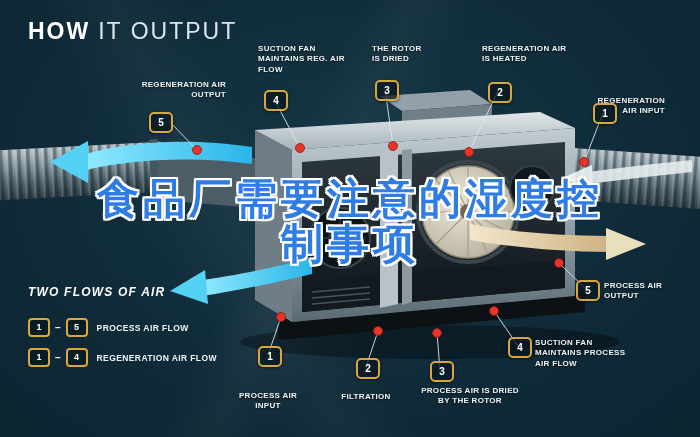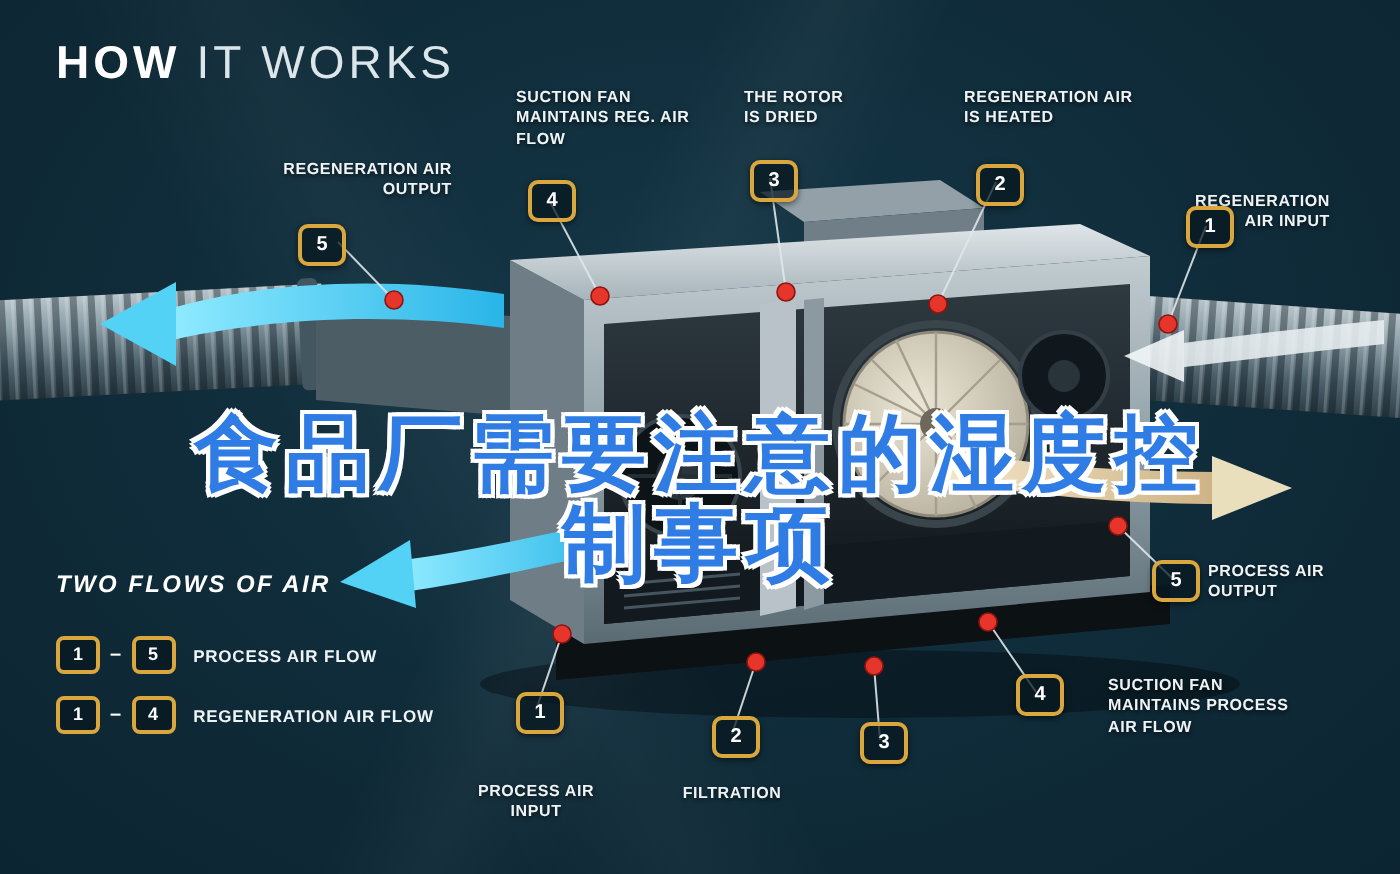--- a/index.html
+++ b/index.html
@@ -37,21 +37,20 @@
   }
   .legend-row .dash{color:#fff;font-size:10px;font-weight:700;margin:0 5px;}
   .legend-row .lbl{color:#eef4f6;font-size:8.5px;font-weight:700;letter-spacing:.4px;margin-left:9px;}
   .cn-overlay{
     position:absolute;left:0;top:176px;width:700px;z-index:40;text-align:center;
     color:#2e7ce4;font-weight:700;font-size:42px;line-height:45px;letter-spacing:4px;
     font-family:"Liberation Sans", sans-serif;
     text-shadow:
       -2px 0 0 #fff, 2px 0 0 #fff, 0 -2px 0 #fff, 0 2px 0 #fff,
       -2px -2px 0 #fff, 2px 2px 0 #fff, -2px 2px 0 #fff, 2px -2px 0 #fff;
-    margin-top: 28px;
   }
 </style>
 </head>
 <body>
 
 <div class="stage">
 
   <svg class="art" width="700" height="437" viewBox="0 0 700 437">
     <defs>
       <linearGradient id="ductG" x1="0" y1="0" x2="0" y2="1">
@@ -190,21 +189,21 @@
       <circle cx="584" cy="162" r="4.5"></circle>
       <circle cx="559" cy="263" r="4.5"></circle>
       <circle cx="494" cy="311" r="4.5"></circle>
       <circle cx="437" cy="333" r="4.5"></circle>
       <circle cx="378" cy="331" r="4.5"></circle>
       <circle cx="281" cy="317" r="4.5"></circle>
     </g>
   </svg>
 
   <div class="title">
-    <span class="b">HOW</span><span class="l">IT WORKS</span>
+    <span class="b">HOW</span><span class="l">IT OUTPUT</span>
   </div>
 
   <div class="callout-label" style="left:136px;top:80px;width:90px;text-align:right;">REGENERATION AIR OUTPUT</div>
   <div class="badge" style="left:149px;top:112px;">5</div>
 
   <div class="callout-label" style="left:258px;top:44px;width:92px;">SUCTION FAN MAINTAINS REG. AIR FLOW</div>
   <div class="badge" style="left:264px;top:90px;">4</div>
 
   <div class="callout-label" style="left:372px;top:44px;width:58px;">THE ROTOR IS DRIED</div>
   <div class="badge" style="left:375px;top:80px;">3</div>
@@ -212,23 +211,24 @@
   <div class="callout-label" style="left:482px;top:44px;width:95px;">REGENERATION AIR IS HEATED</div>
   <div class="badge" style="left:488px;top:82px;">2</div>
 
   <div class="callout-label" style="left:597px;top:66px;width:68px;text-align:right;margin-top:30px;">REGENERATION AIR INPUT</div>
   <div class="badge" style="left:593px;top:103px;">1</div>
 
   <div class="badge" style="left:576px;top:280px;">5</div>
   <div class="callout-label" style="left:604px;top:281px;width:64px;">PROCESS AIR OUTPUT</div>
 
   <div class="badge" style="left:508px;top:337px;">4</div>
-  <div class="callout-label" style="left:535px;top:338px;width:102px;margin-left:19px;">SUCTION FAN MAINTAINS PROCESS AIR FLOW</div>
+  <div class="callout-label" style="left:535px;top:338px;width:102px;">SUCTION FAN MAINTAINS PROCESS AIR FLOW</div>
 
   <div class="badge" style="left:430px;top:361px;">3</div>
+  <div class="callout-label" style="left:415px;top:386px;width:110px;text-align:center;">PROCESS AIR IS DRIED BY THE ROTOR</div>
 
   <div class="badge" style="left:356px;top:358px;">2</div>
   <div class="callout-label" style="left:330px;top:392px;width:72px;text-align:center;">FILTRATION</div>
 
   <div class="badge" style="left:258px;top:346px;">1</div>
   <div class="callout-label" style="left:228px;top:376px;width:80px;text-align:center;margin-top:15px;">PROCESS AIR INPUT</div>
 
   <div class="legend-heading">TWO FLOWS OF AIR</div>
   <div class="legend-row" style="top:318px;">
     <span class="badge-sm">1</span>

